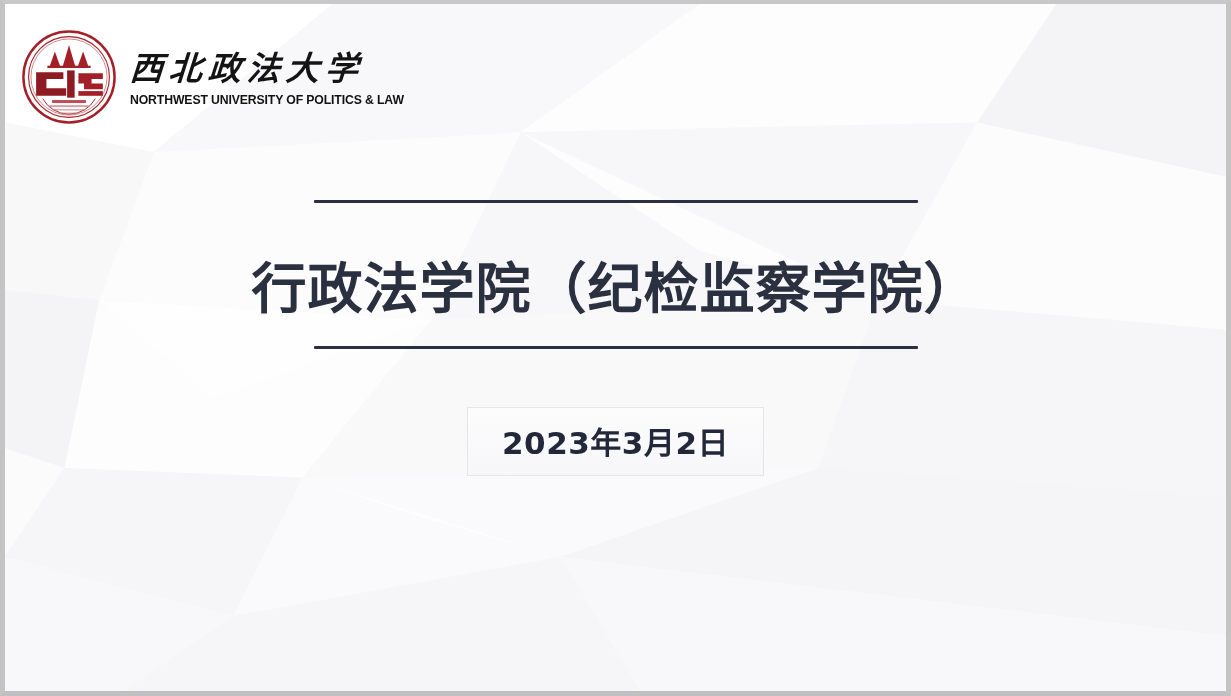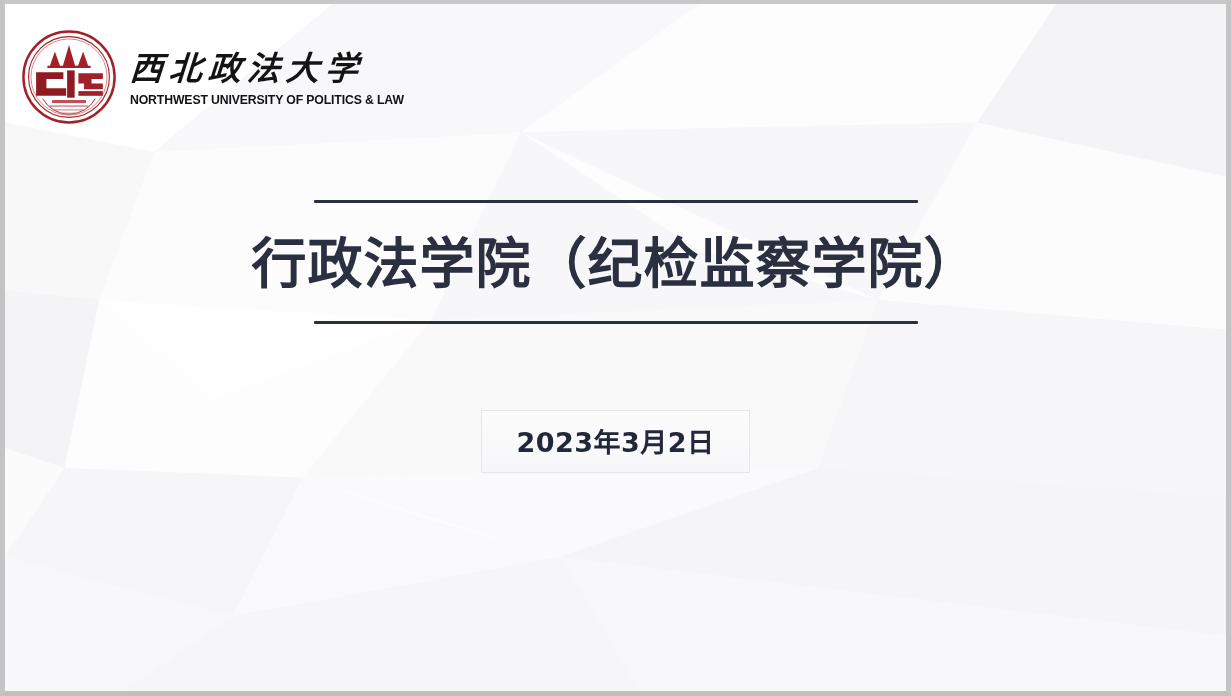--- a/index.html
+++ b/index.html
@@ -108,39 +108,40 @@
     border-radius: 1px;
   }
   .rule-top   { margin-bottom: 30px; }
   .rule-bottom{ margin-top: 24px; }
 
   .title-group {
     display: flex;
     flex-direction: column;
     align-items: center;
     gap: 4px;
+    margin-top: 25px;
   }
   .title-line {
     font-family: "DejaVu Sans", "Liberation Sans", sans-serif;
     font-size: 55px;
     font-weight: 700;
     color: #2b3040;
     letter-spacing: 1px;
     line-height: 1.16;
     white-space: nowrap;
     text-shadow: 0 1px 0 rgba(255,255,255,.55);
   }
 
   .date-chip {
-    margin-top: 86px;
+    margin-top: 58px;
     padding: 10px 34px 12px;
     background: linear-gradient(180deg, #fcfcfd 0%, #f7f7f9 100%);
     border: 1px solid #e6e6ea;
     font-family: "DejaVu Sans", "Liberation Sans", sans-serif;
-    font-size: 27px;
+    font-size: 31px;
     font-weight: 700;
     color: #22283a;
     letter-spacing: 0.5px;
     white-space: nowrap;
     align-self: center;
   }
 </style>
 </head>
 <body>
 

